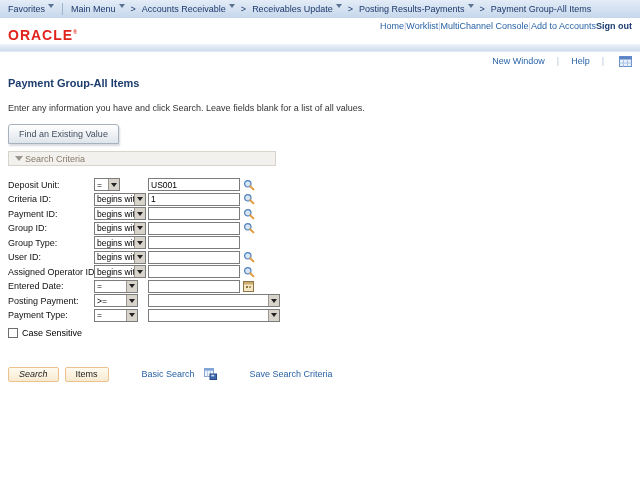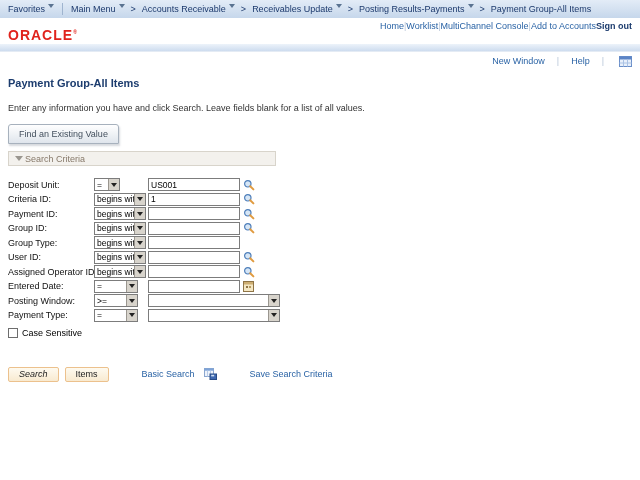--- a/index.html
+++ b/index.html
@@ -298,21 +298,21 @@
         <svg width="11" height="12" viewBox="0 0 11 12">
           <rect x="0.5" y="1.5" width="10" height="10" fill="#f4e7c3" stroke="#8f7446"></rect>
           <rect x="1" y="2" width="9" height="2.5" fill="#cdae72"></rect>
           <rect x="3" y="6" width="2" height="2" fill="#8f7446"></rect>
           <rect x="6" y="6" width="2" height="2" fill="#b59a60"></rect>
         </svg>
       </span>
     </div>
 
     <div class="srow">
-      <div class="flabel">Posting Window:</div>
+      <div class="flabel">Posting Payment:</div>
       <div class="opcell">
         <div class="fakesel op-wide">
           <span class="seltxt">&gt;=</span>
           <span class="selarrow">
               <i></i>
             </span>
         </div>
       </div>
       <div class="fakesel widesel">
         <span class="seltxt"></span>

